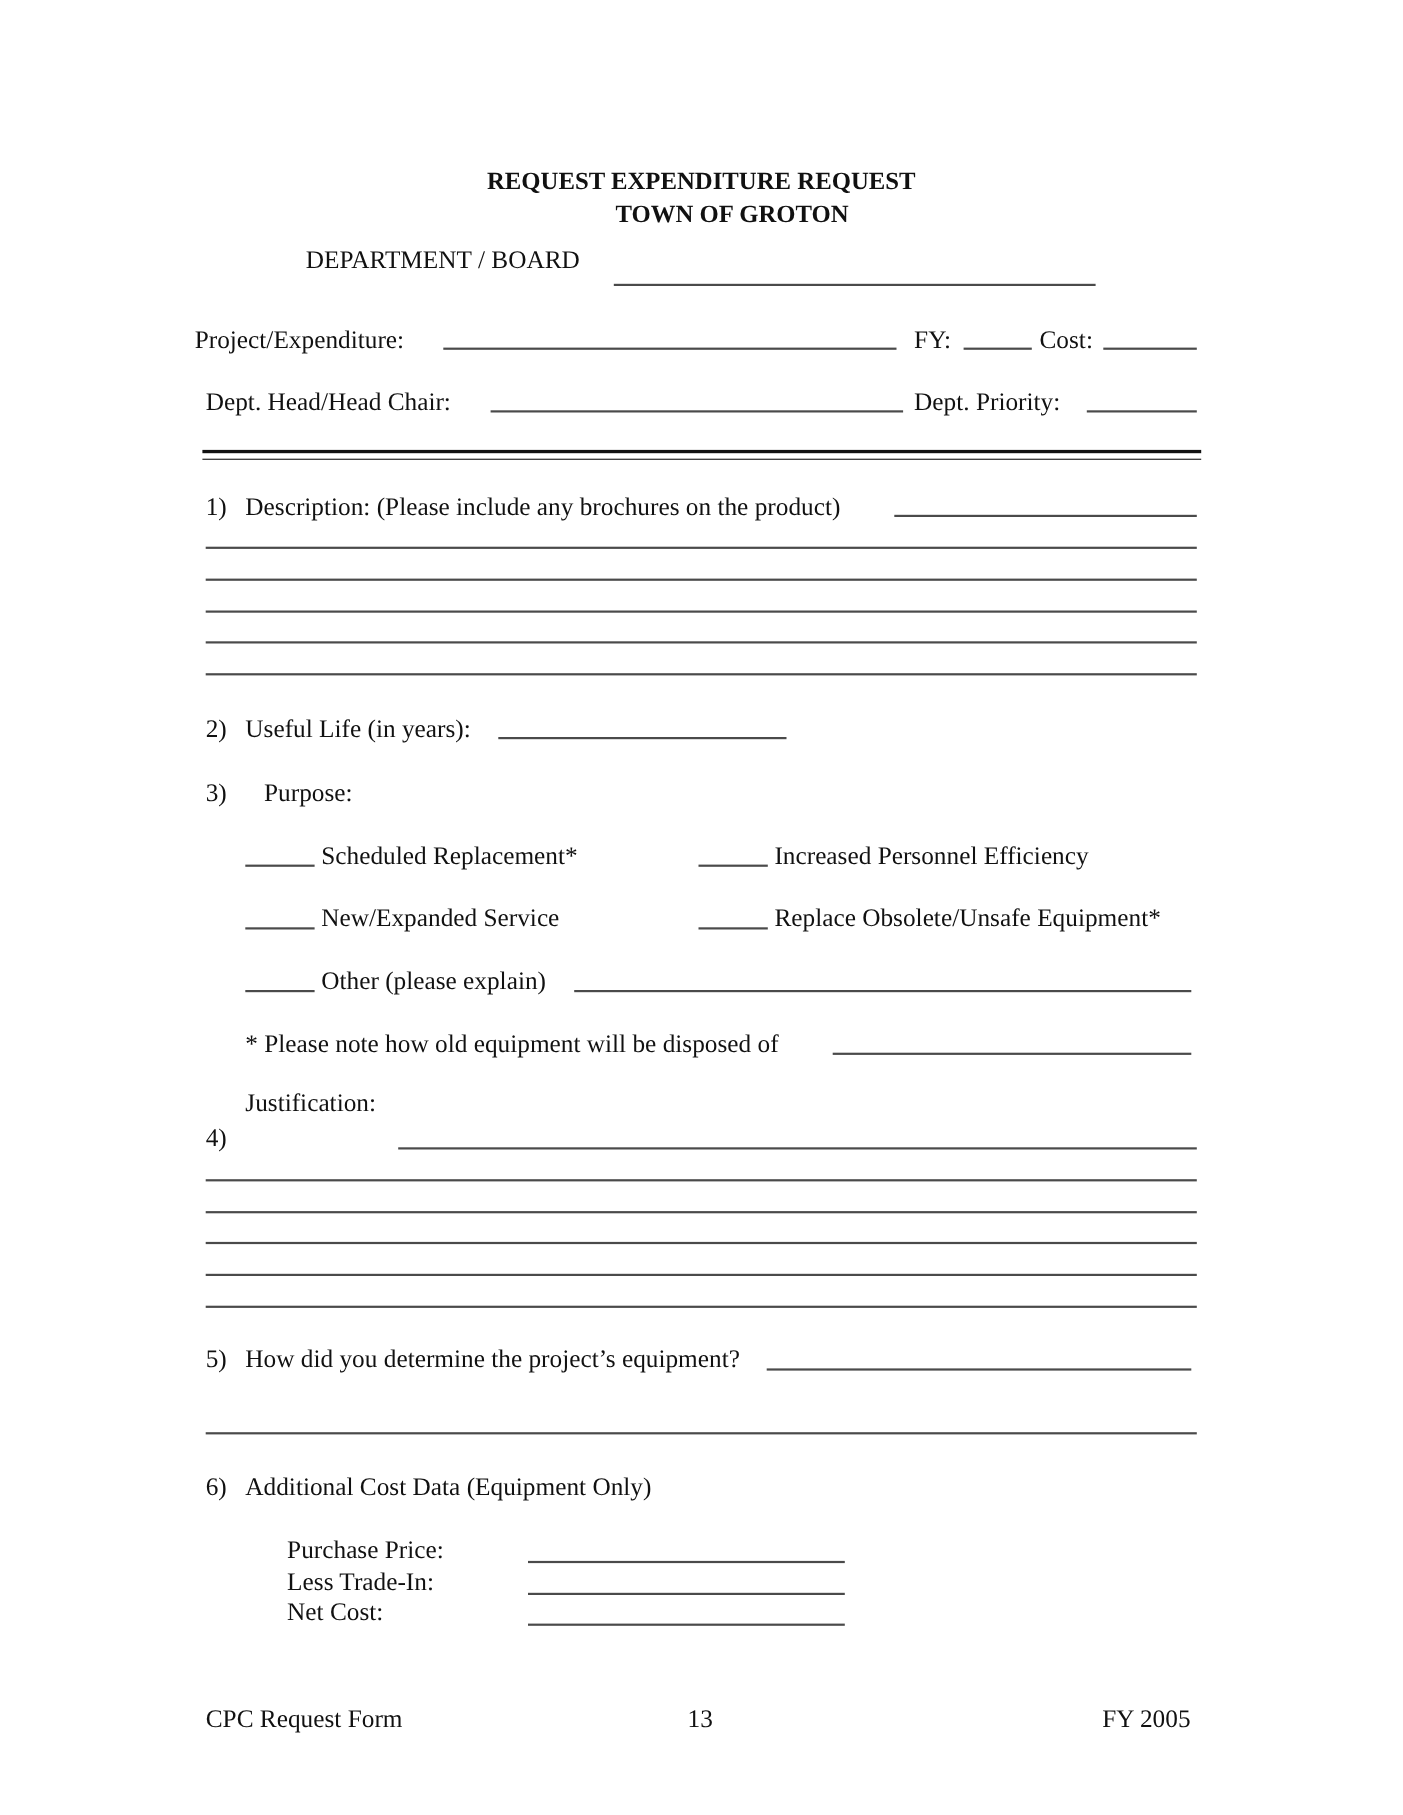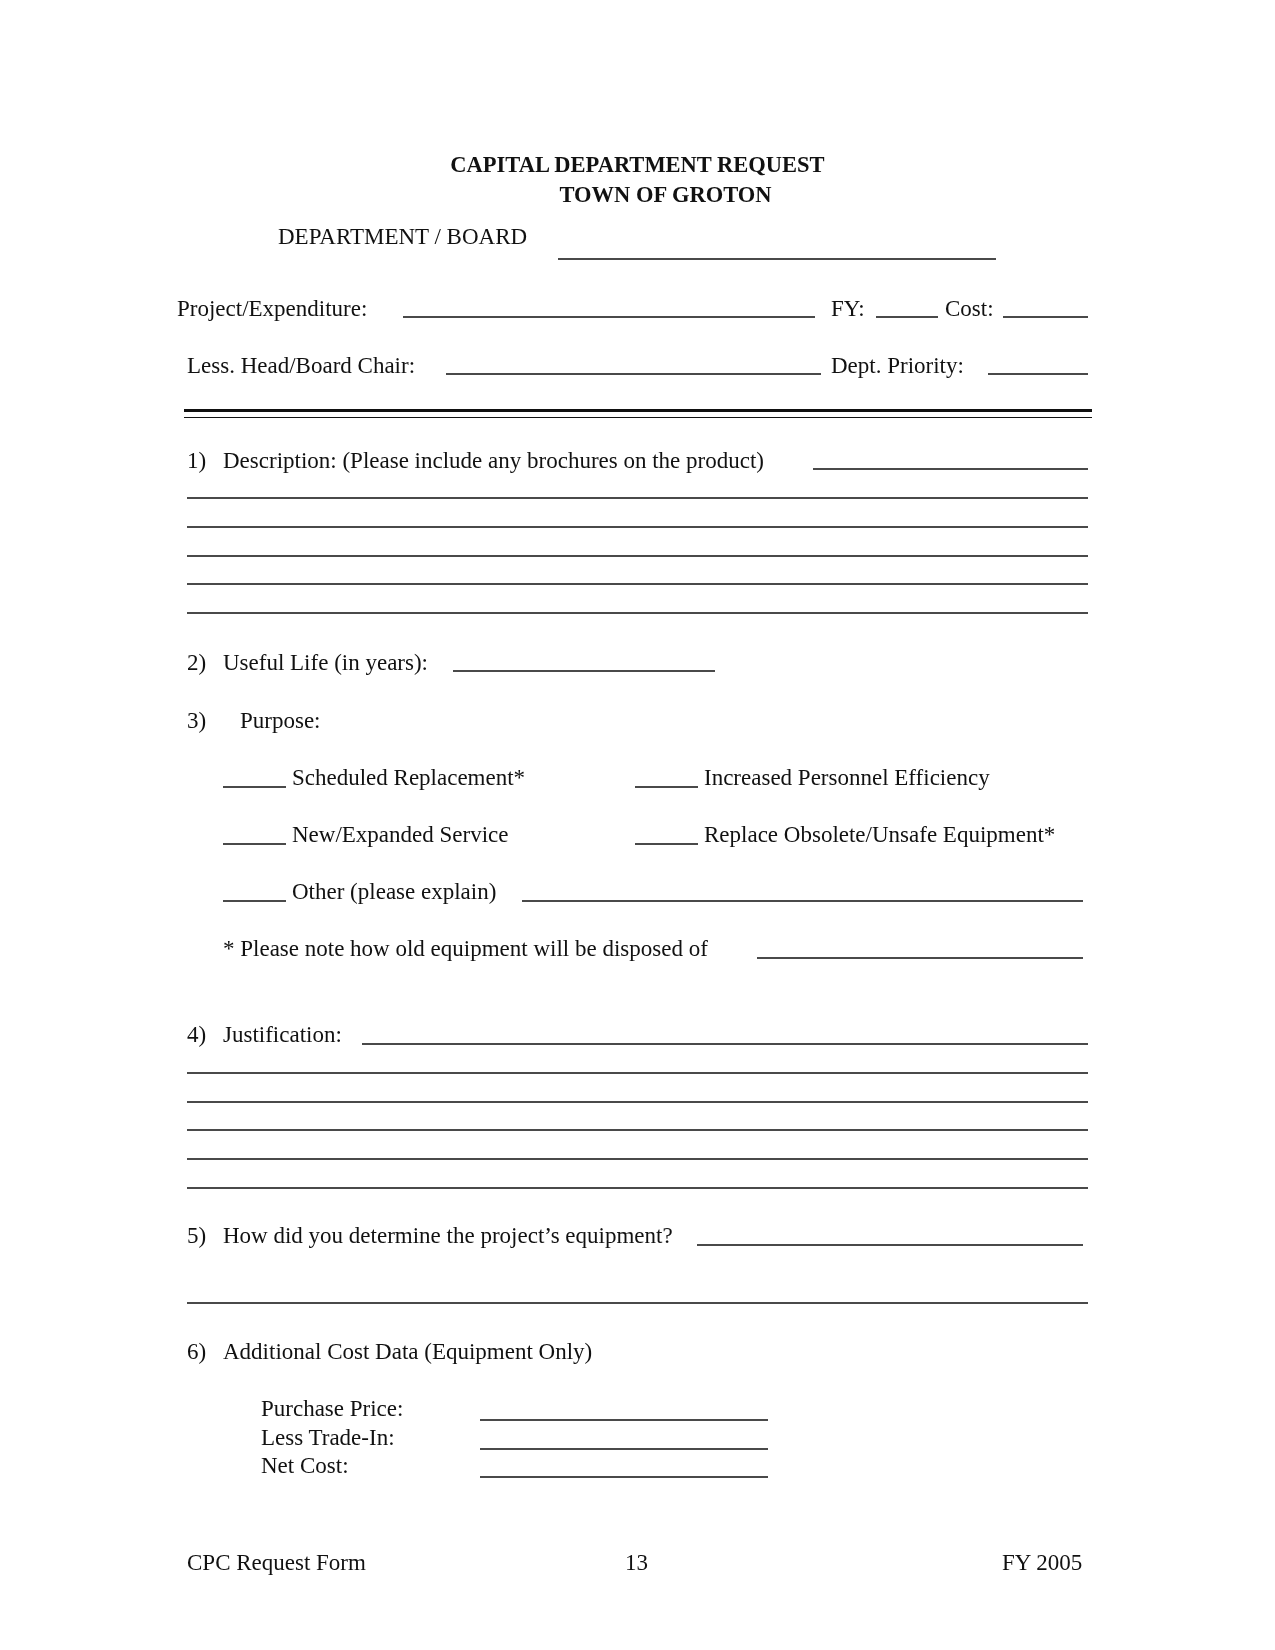--- a/index.html
+++ b/index.html
@@ -8,34 +8,34 @@
   .abs { position: absolute; white-space: nowrap; }
   .txt { font-size: 23px; line-height: 26px; }
   .title { font-weight: bold; font-size: 22.5px; text-align: center; left: 0; width: 1275px; }
   .line { position: absolute; height: 0; border-bottom: 2px solid #4a4a4a; }
   .dbl { position: absolute; left: 184px; width: 908px; height: 5px;
          border-top: 3px solid #111; border-bottom: 1.5px solid #111; }
 </style>
 </head>
 <body>
 
-<div class="abs title" style="top:152px;">CAPITAL DEPARTMENT REQUEST</div>
+<div class="abs title" style="top:152px;">REQUEST EXPENDITURE REQUEST</div>
 <div class="abs title" style="top:182px;margin-left:28px;">TOWN OF GROTON</div>
 
 <div class="abs txt" style="left:278px; top:224px;">DEPARTMENT / BOARD</div>
 <div class="line" style="left:558px; top:258px; width:438px;"></div>
 
 <div class="abs txt" style="left:177px; top:296px;">Project/Expenditure:</div>
 <div class="line" style="left:403px; top:316px; width:412px;"></div>
 <div class="abs txt" style="left:831px; top:296px;">FY:</div>
 <div class="line" style="left:876px; top:316px; width:62px;"></div>
 <div class="abs txt" style="left:945px; top:296px;">Cost:</div>
 <div class="line" style="left:1003px; top:316px; width:85px;"></div>
 
-<div class="abs txt" style="left:187px; top:353px;">Less. Head/Board Chair:</div>
+<div class="abs txt" style="left:187px; top:353px;">Dept. Head/Head Chair:</div>
 <div class="line" style="left:446px; top:373px; width:375px;"></div>
 <div class="abs txt" style="left:831px; top:353px;">Dept. Priority:</div>
 <div class="line" style="left:988px; top:373px; width:100px;"></div>
 
 <div class="dbl" style="top:409px;"></div>
 
 <div class="abs txt" style="left:187px; top:448px;">1)</div>
 <div class="abs txt" style="left:223px; top:448px;">Description: (Please include any brochures on the product)</div>
 <div class="line" style="left:813px; top:468px; width:275px;"></div>
 <div class="line" style="left:187px; top:497px; width:901px;"></div>
@@ -62,21 +62,21 @@
 <div class="abs txt" style="left:704px; top:822px;">Replace Obsolete/Unsafe Equipment*</div>
 
 <div class="line" style="left:223px; top:900px; width:63px;"></div>
 <div class="abs txt" style="left:292px; top:879px;">Other (please explain)</div>
 <div class="line" style="left:522px; top:900px; width:561px;"></div>
 
 <div class="abs txt" style="left:223px; top:936px;">* Please note how old equipment will be disposed of</div>
 <div class="line" style="left:757px; top:957px; width:326px;"></div>
 
 <div class="abs txt" style="left:187px; top:1022px;">4)</div>
-<div class="abs txt" style="left:223px; top:1022px;">Justification:</div>
+<div class="abs txt" style="left:223px; top:990px;">Justification:</div>
 <div class="line" style="left:362px; top:1043px; width:726px;"></div>
 <div class="line" style="left:187px; top:1072px; width:901px;"></div>
 <div class="line" style="left:187px; top:1101px; width:901px;"></div>
 <div class="line" style="left:187px; top:1129px; width:901px;"></div>
 <div class="line" style="left:187px; top:1158px; width:901px;"></div>
 <div class="line" style="left:187px; top:1187px; width:901px;"></div>
 
 <div class="abs txt" style="left:187px; top:1223px;">5)</div>
 <div class="abs txt" style="left:223px; top:1223px;">How did you determine the project’s equipment?</div>
 <div class="line" style="left:697px; top:1244px; width:386px;"></div>

